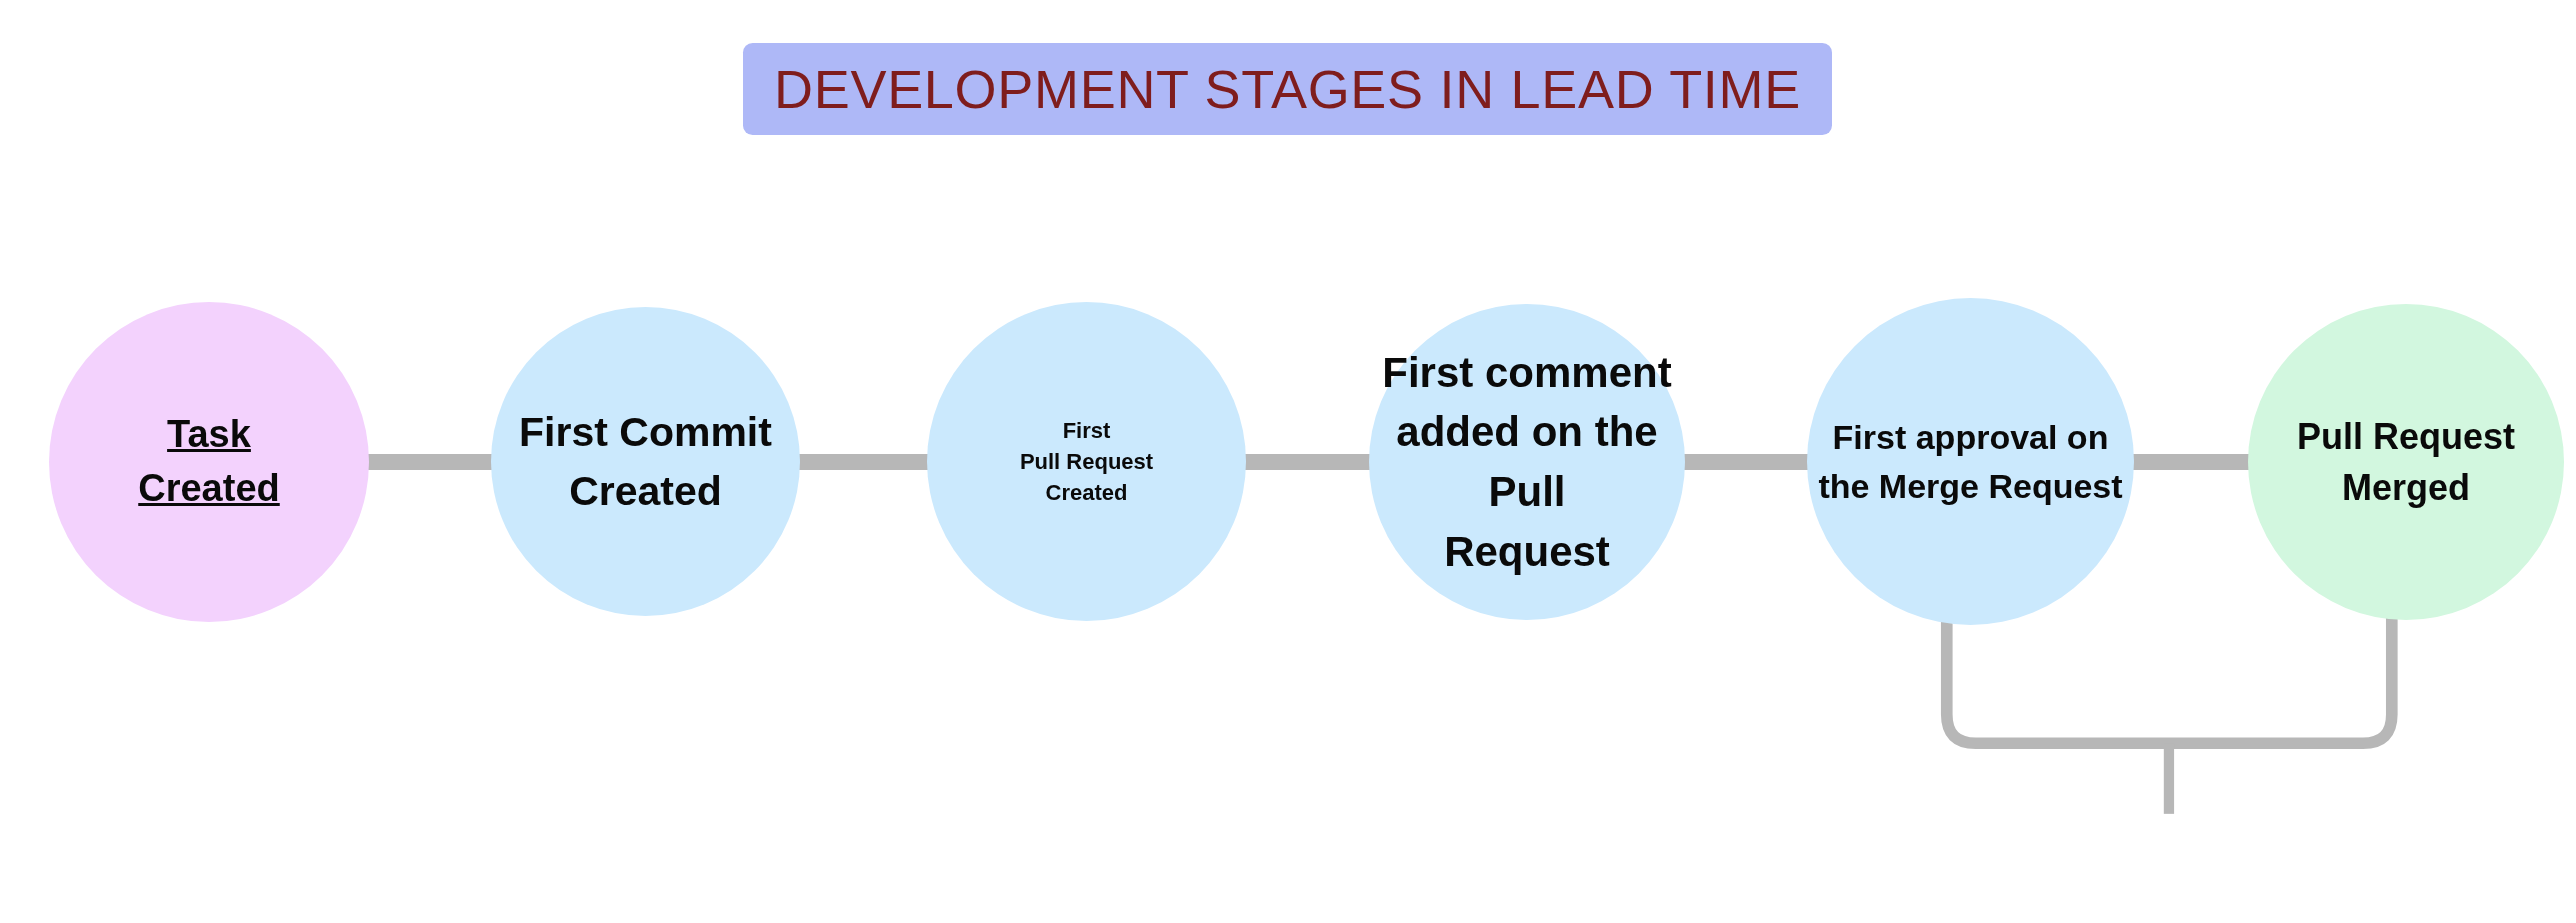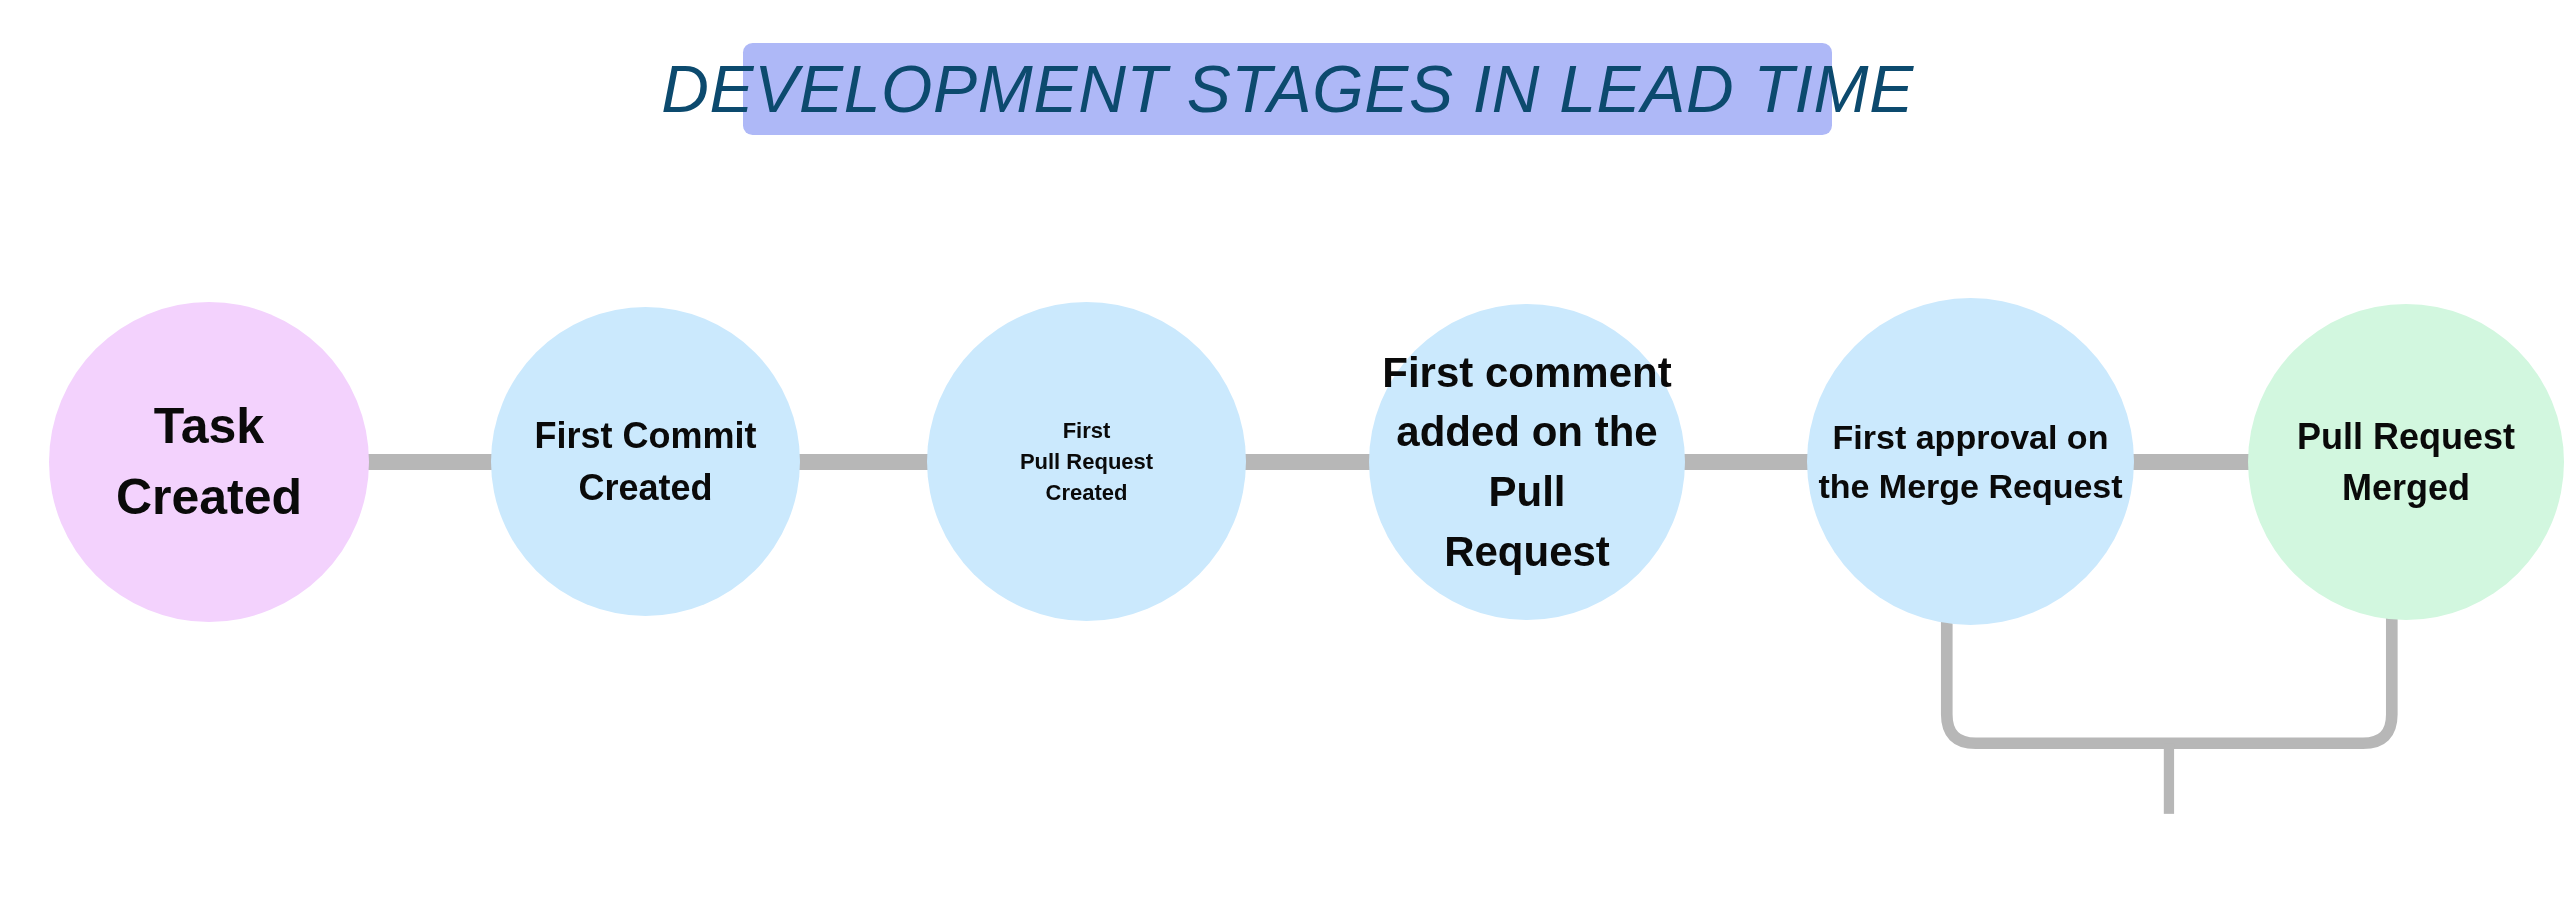--- a/index.html
+++ b/index.html
@@ -33,27 +33,26 @@
     width: 1089px;
     height: 92px;
     border-radius: 9.6px;
     display: flex;
     align-items: center;
     justify-content: center;
     box-sizing: border-box;
   }
   .title-text {
     font-family: "Liberation Sans", sans-serif;
-    font-size: 66px;
+    font-size: 54px;
     font-weight: 400;
     letter-spacing: 0.7px;
-    color: #0c4a6e;
+    color: #7f1d1d;
     line-height: 1;
     white-space: nowrap;
-    font-style: italic;
   }
 
   
   .rail {
     position: absolute;
     height: 16px;
     background: #b7b7b7;
     top: 454px;
     z-index: 1;
   }
@@ -126,26 +125,26 @@
   <div class="rail" style="left: 1209px; width: 220px; background: rgb(183, 183, 183);"></div>
   <div class="rail" style="left: 1649px; width: 227px; background: rgb(183, 183, 183);"></div>
   <div class="rail" style="left: 2095px; width: 220px; background: rgb(183, 183, 183);"></div>
 
   <svg class="bracket-svg" viewBox="0 0 760 350">
     <path d="M 53 0 L 53 180 Q 53 222 95 222 L 660 222 Q 702 222 702 180 L 702 0" fill="none" stroke="#b7b7b7" stroke-width="17" stroke-linecap="round"></path>
     <path d="M 377 222 L 377 325" fill="none" stroke="#b7b7b7" stroke-width="15" stroke-linecap="butt"></path>
   </svg>
 
   <div class="node" style="left:49px;  top:302px; width:320px; height:320px; background:#F3D2FD;">
-    <span class="node-label" style="font-size:50px;">Task
+    <span class="node-label" style="font-size:38px;text-decoration:underline;">Task
 Created</span>
   </div>
 
   <div class="node" style="left:491px; top:307px; width:309px; height:309px; background:#CBE9FD;">
-    <span class="node-label" style="font-size:36px;">First Commit
+    <span class="node-label" style="font-size:41px;">First Commit
 Created</span>
   </div>
 
   <div class="node" style="left:927px; top:302px; width:319px; height:319px; background:#CBE9FD;">
     <span class="node-label" style="font-size:22px;">First
 Pull Request
 Created</span>
   </div>
 
   <div class="node" style="left:1369px; top:304px; width:316px; height:316px; background:#CBE9FD;">

